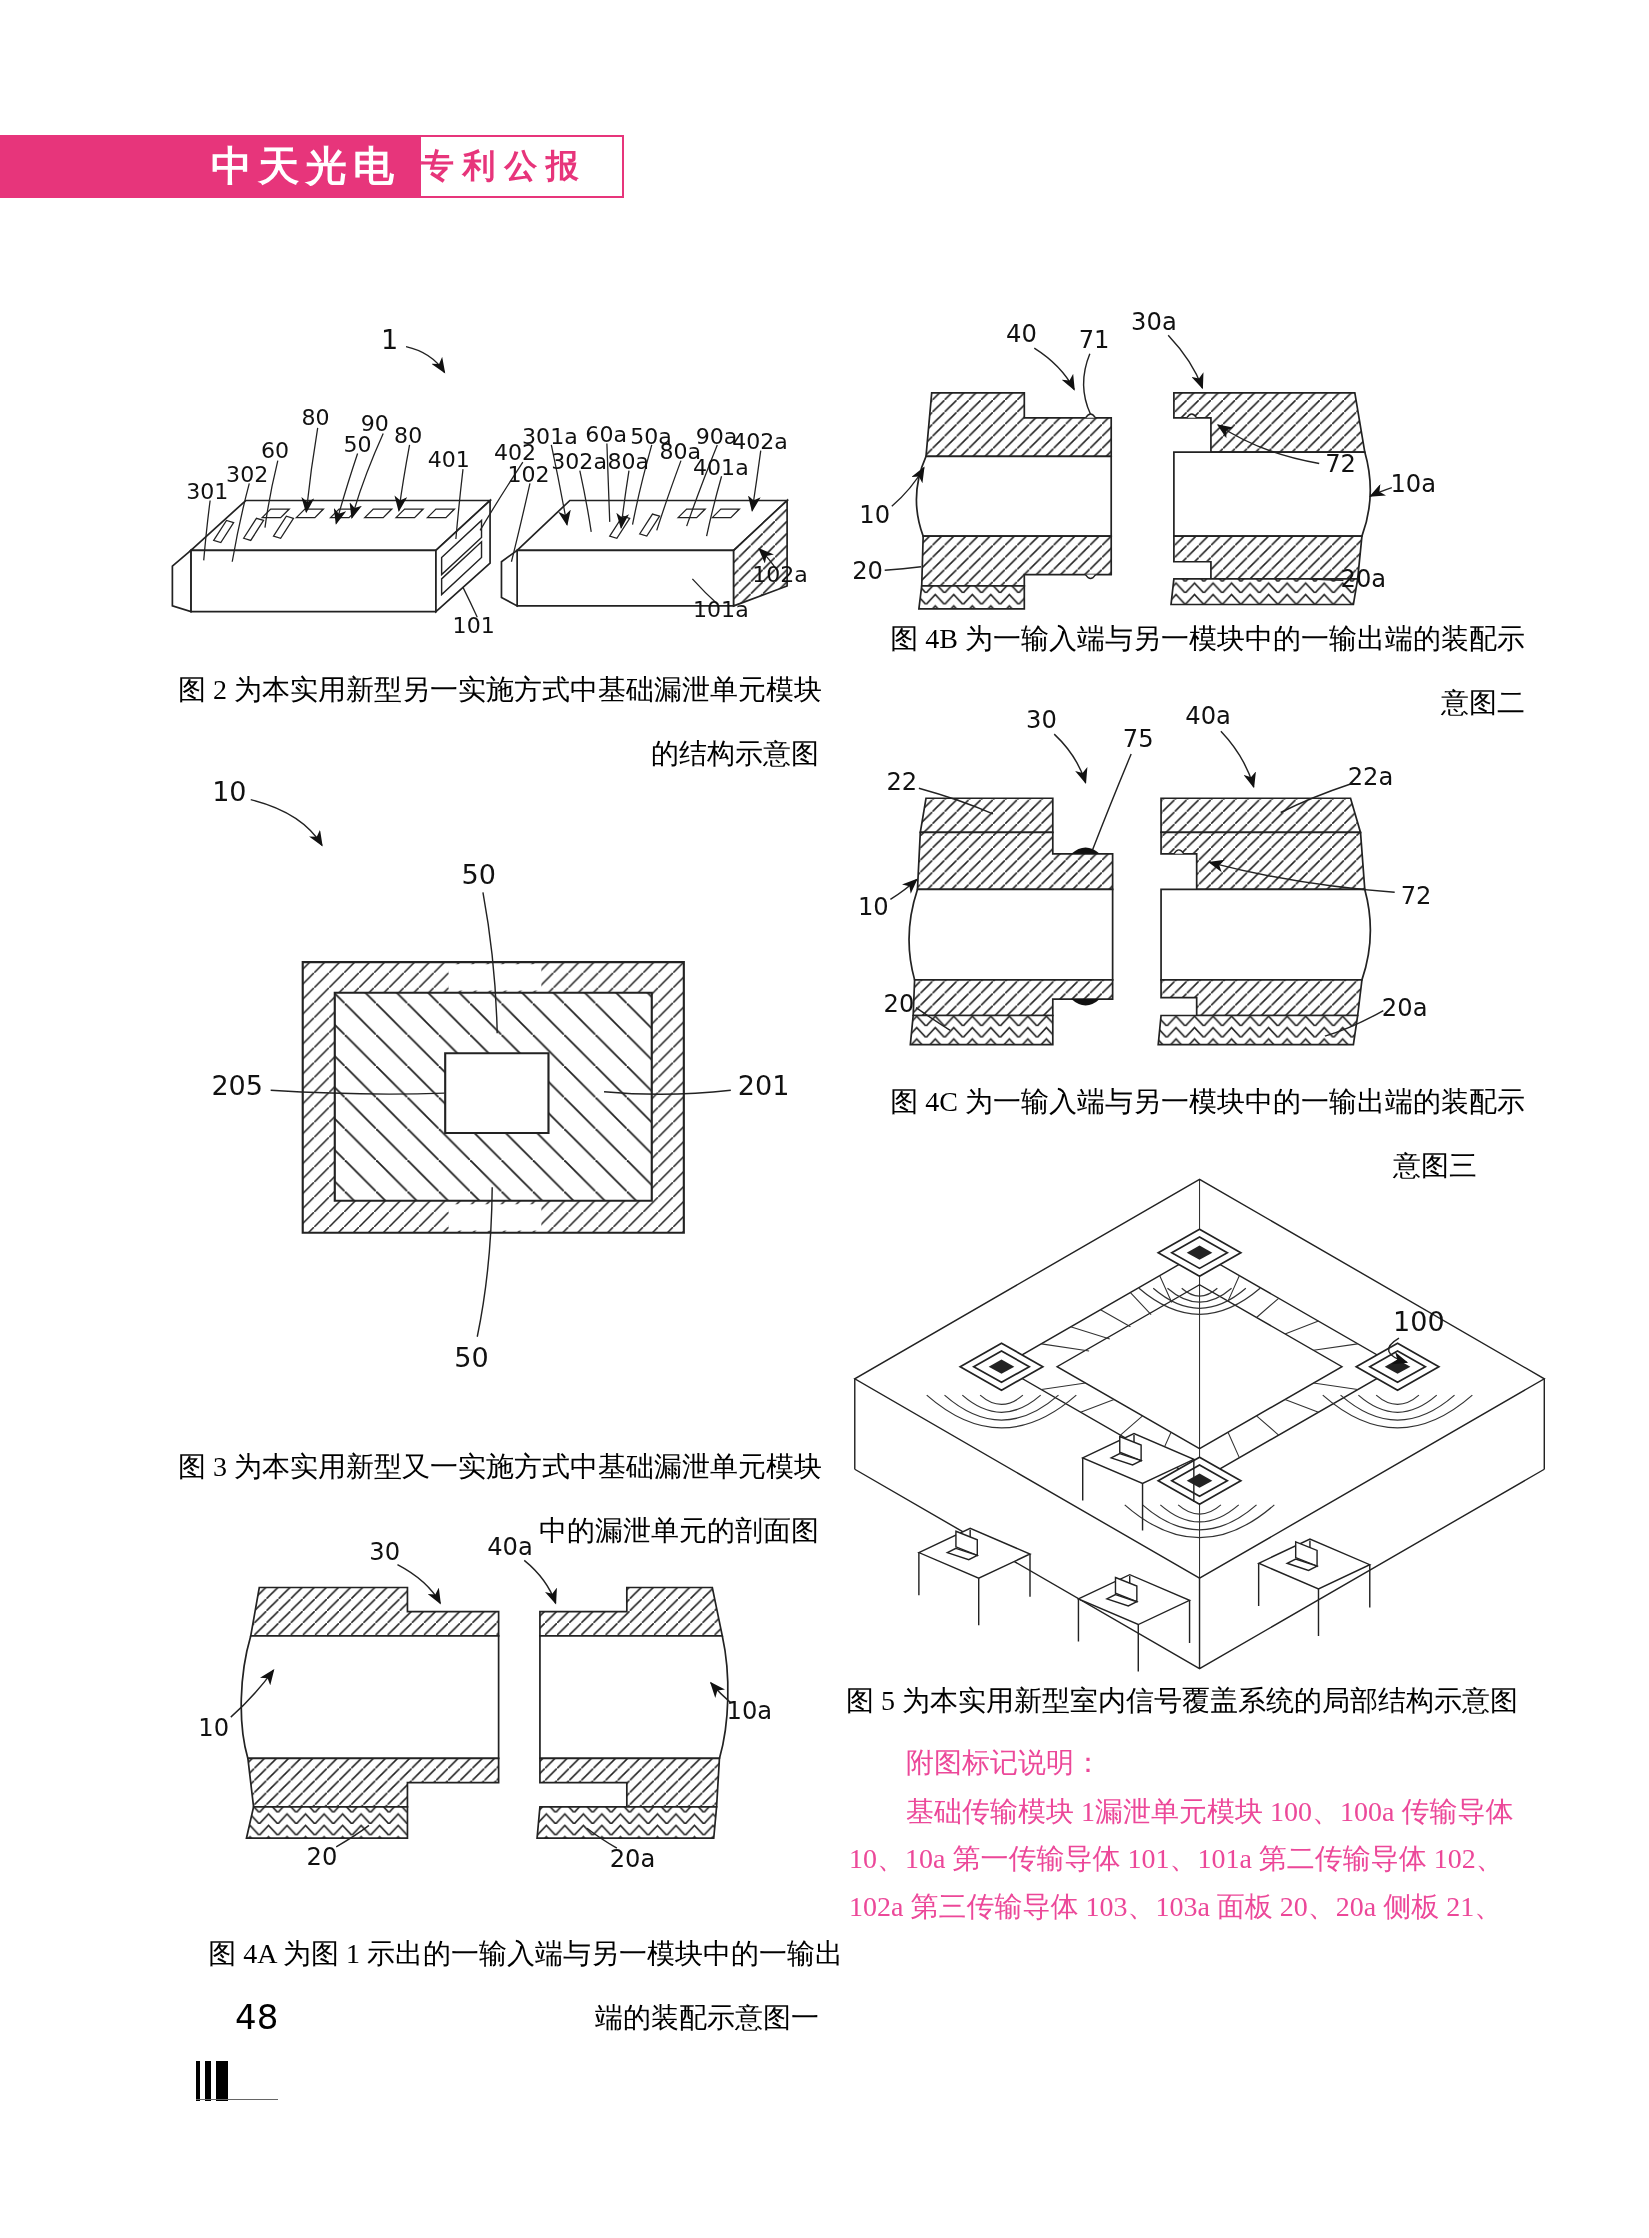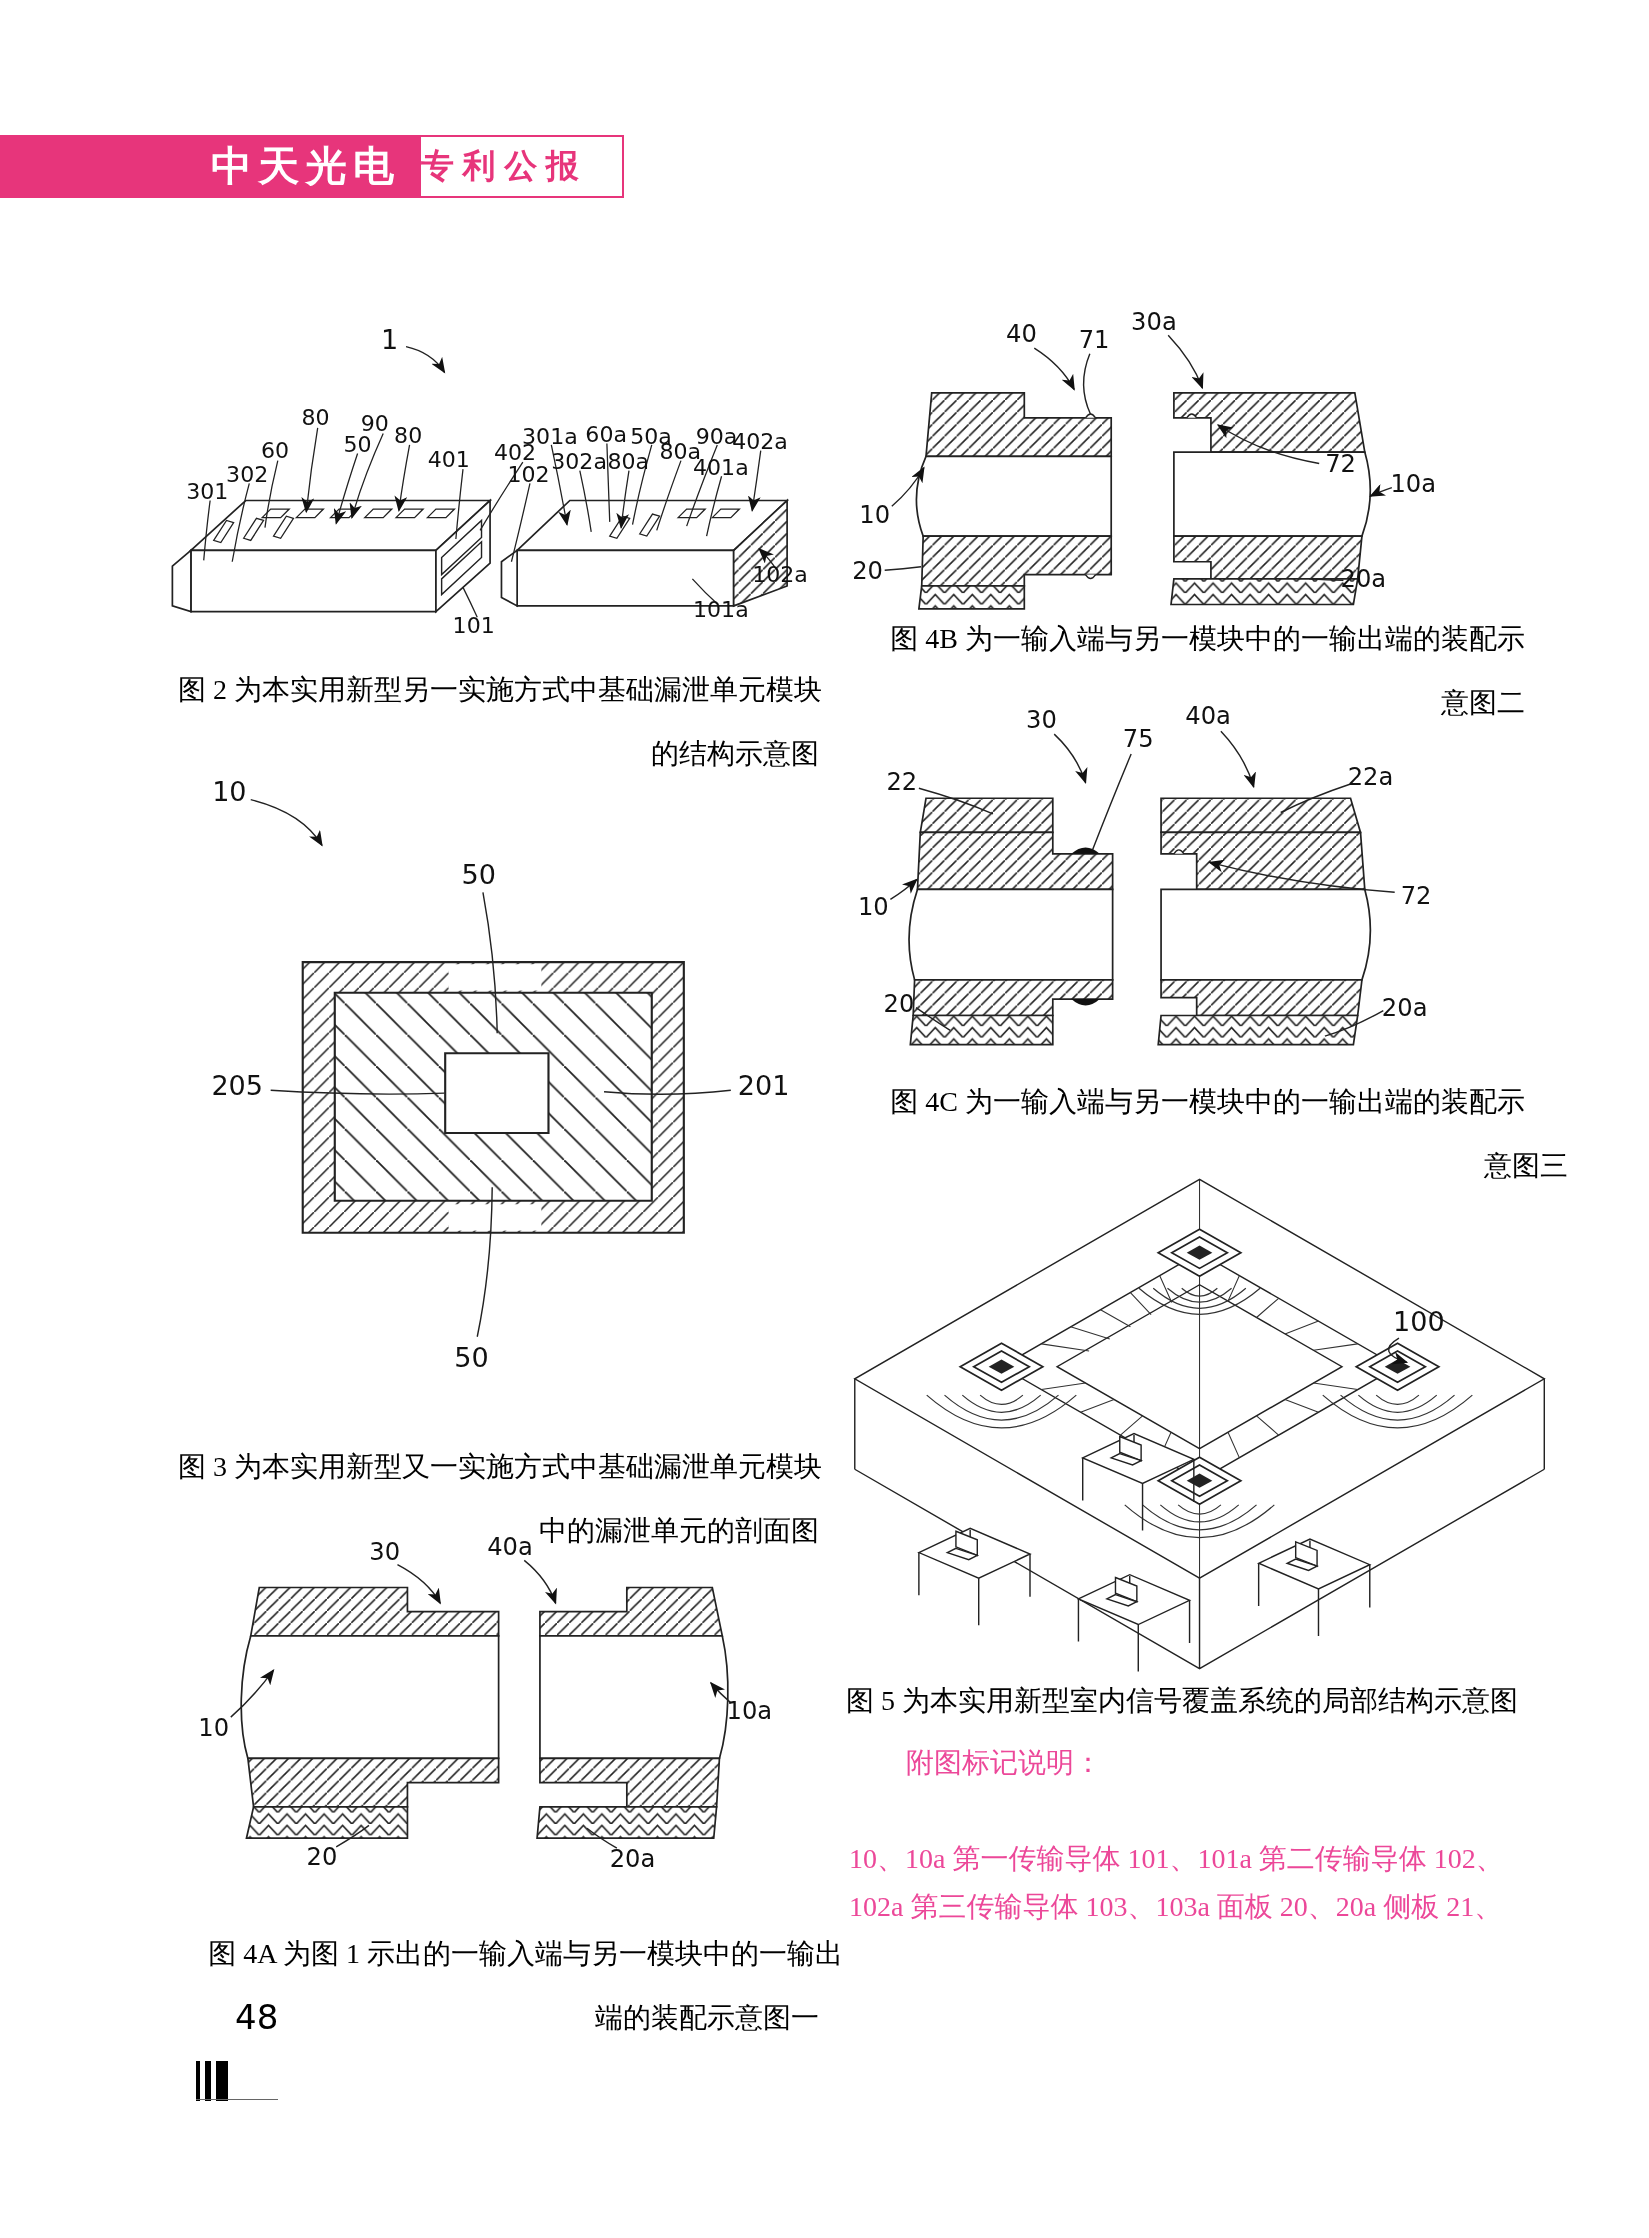--- a/index.html
+++ b/index.html
@@ -305,25 +305,26 @@
   <div class="abs cap" style="left:178px;top:1448px;width:641px;">图 3 为本实用新型又一实施方式中基础漏泄单元模块</div>
   <div class="abs cap" style="left:178px;top:1512px;width:641px;font-family:Liberation Serif, serif;">中的漏泄单元的剖面图</div>
 
   <div class="abs cap" style="left:178px;top:1935px;width:641px;margin-left:24px;">图 4A 为图 1 示出的一输入端与另一模块中的一输出</div>
   <div class="abs cap" style="left:178px;top:1999px;width:641px;">端的装配示意图一</div>
 
   <div class="abs cap" style="left:841px;top:620px;width:684px;">图 4B 为一输入端与另一模块中的一输出端的装配示</div>
   <div class="abs cap" style="left:841px;top:684px;width:684px;">意图二</div>
 
   <div class="abs cap" style="left:841px;top:1083px;width:684px;">图 4C 为一输入端与另一模块中的一输出端的装配示</div>
-  <div class="abs cap" style="left:884px;top:1147px;width:684px;">意图三</div>
+  <div class="abs cap" style="left:793px;top:1147px;width:684px;">意图三</div>
 
   <div class="abs cap" style="left:834px;top:1682px;width:684px;">图 5 为本实用新型室内信号覆盖系统的局部结构示意图</div>
 
   <div class="abs body-text" style="left:906px;top:1744px;">附图标记说明：</div>
+  <div class="abs body-text" style="left:906px;top:1793px;">基础传输模块 1漏泄单元模块 100、100a 传输导体</div>
   <div class="abs body-text" style="left:849px;top:1840px;">10、10a 第一传输导体 101、101a 第二传输导体 102、</div>
   <div class="abs body-text" style="left:849px;top:1888px;">102a 第三传输导体 103、103a 面板 20、20a 侧板 21、</div>
 
   <div class="abs" style="left:196px;top:2061px;width:86px;height:43px;">
     <span class="bar-thin" style="left:0;width:3.6px;"></span>
     <span class="bar-thin" style="left:8.6px;width:6.4px;"></span>
     <span class="bar-thin" style="left:20px;width:12px;"></span>
   </div>
   <div class="abs pgnum" style="left:235px;top:1997px;">48</div>
   <div class="abs baseline" style="left:196px;top:2099px;width:82px;height:1.4px;"></div>

